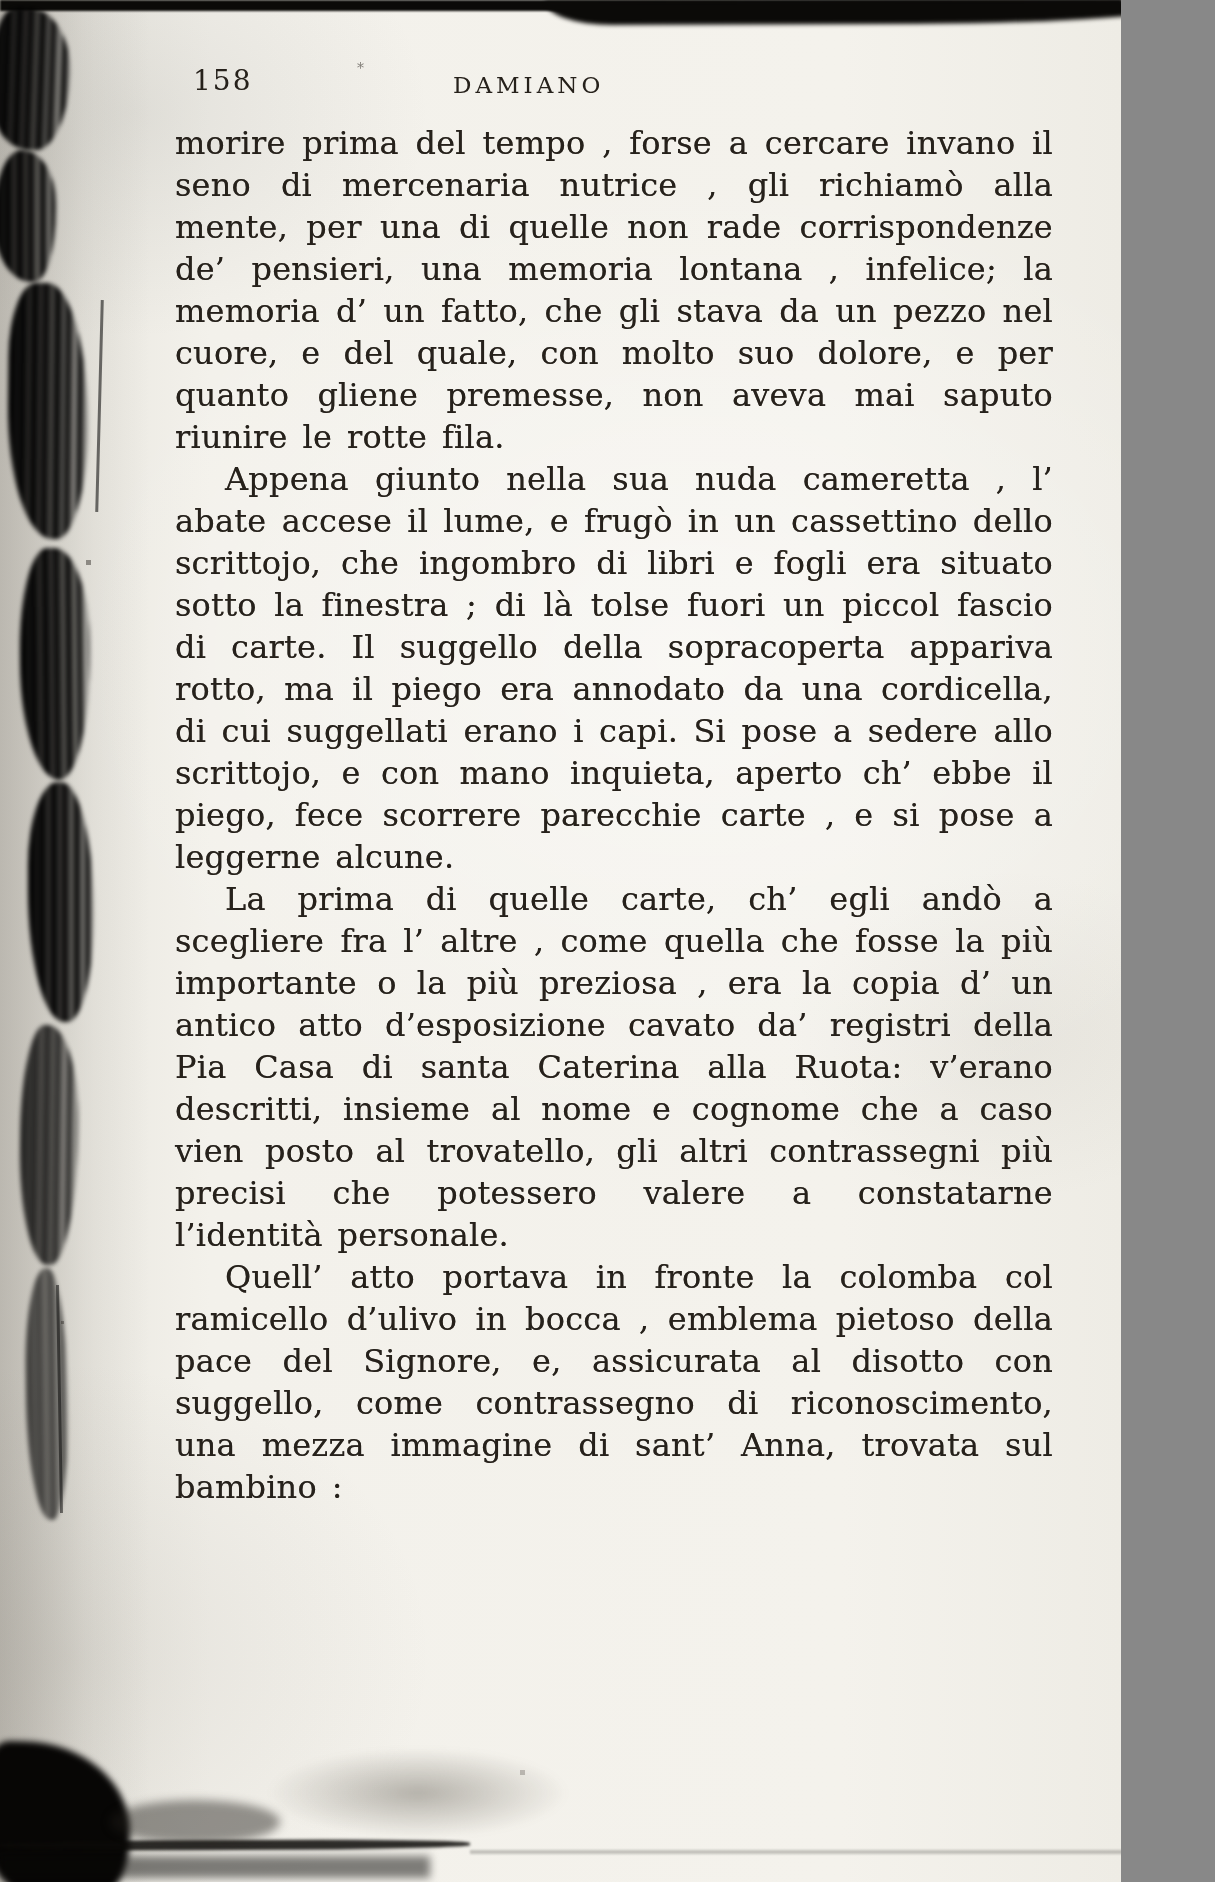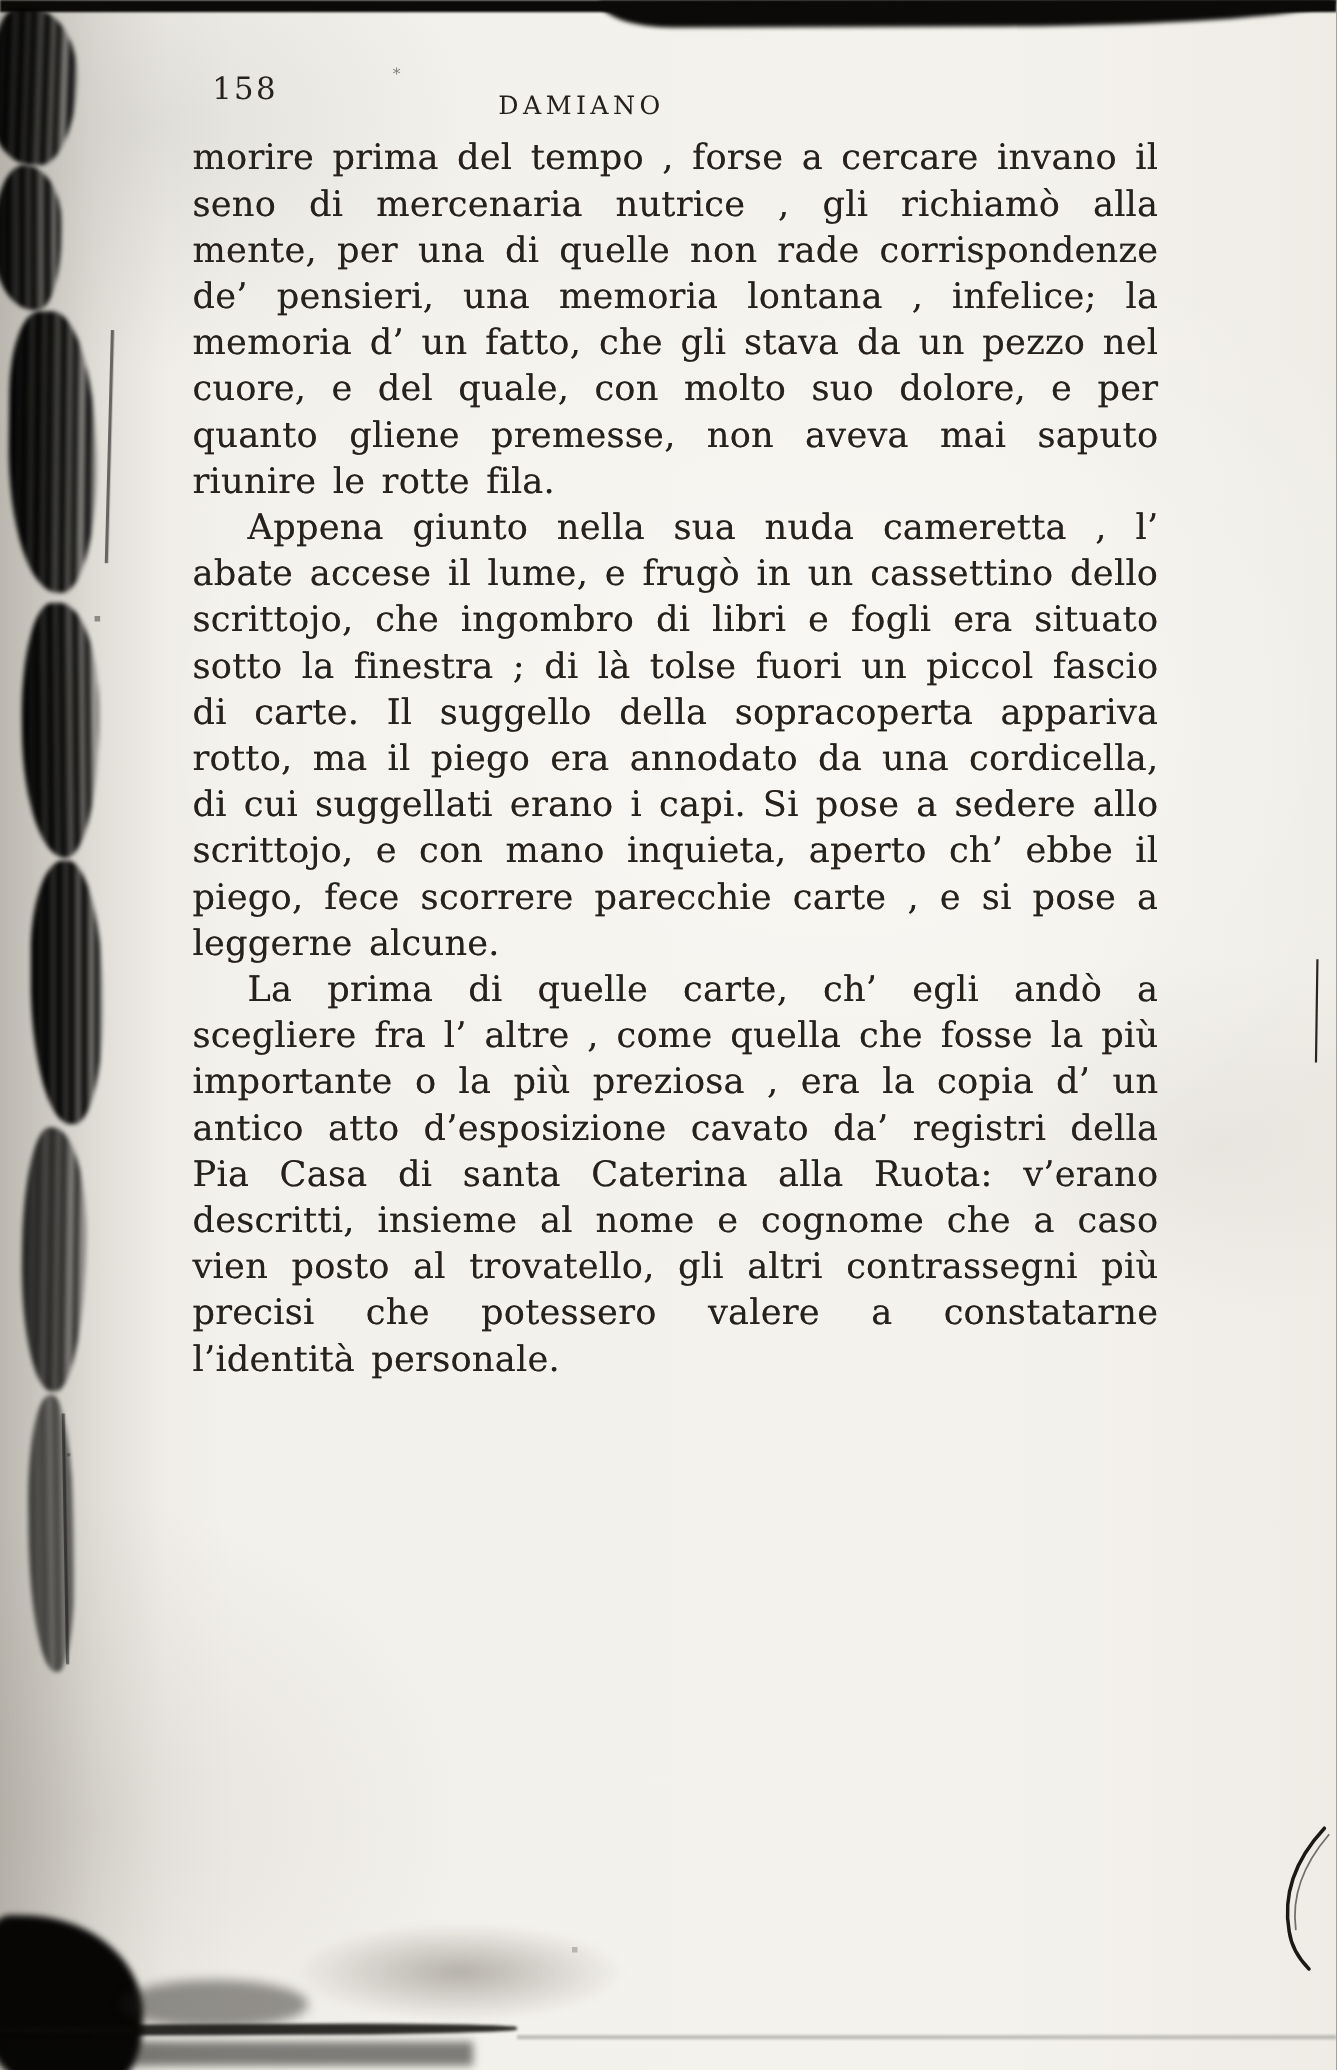--- a/index.html
+++ b/index.html
@@ -1,19 +1,19 @@
 <!DOCTYPE html>
 <html><head>
 <meta charset="utf-8">
 <style>
   html, body { margin: 0; padding: 0; background: #888; }
 
   .scan {
     position: relative;
-    width: 1215px;
+    width: 1121px;
     height: 1882px;
     overflow: hidden;
     font-family: "DejaVu Serif", serif;
     color: #26211b;
     background:
       radial-gradient(900px 700px at 62% 35%, rgba(255,255,255,.45), rgba(255,255,255,0) 70%),
       radial-gradient(420px 320px at 12% 6%, rgba(140,140,135,.16), transparent 70%),
       radial-gradient(520px 420px at 6% 88%, rgba(130,125,115,.14), transparent 70%),
       radial-gradient(300px 220px at 90% 55%, rgba(150,145,135,.10), transparent 75%),
       linear-gradient(90deg, #dcd9d1 0px, #ebe9e2 95px, #f3f1eb 210px, #f4f2ec 75%, #eeece5 100%);
@@ -70,21 +70,21 @@
       62px 1322px 0 1px rgba(40,35,30,.4),
       1002px 642px 0 0 rgba(60,55,45,.22),
       522px 1772px 0 2px rgba(60,55,45,.28); }
 
   
   .text-block { position: absolute; left: 175px; top: 64px; width: 878px; }
 
   .page-header { position: relative; height: 50px; }
   .page-number { position: absolute; left: 18px; top: 0; font-size: 28px; letter-spacing: 2px; }
   .header-mark { position: absolute; left: 182px; top: -4px; font-size: 14px; opacity: .55; }
-  .running-title { position: absolute; left: 278px; top: 20px; font-size: 23px; letter-spacing: 4px; }
+  .running-title { position: absolute; left: 278px; top: 8px; font-size: 23px; letter-spacing: 4px; }
 
   .body-copy { margin-top: 8px; font-size: 32px; line-height: 42px; text-align: justify;
                word-spacing: .14em; letter-spacing: .2px;
                text-shadow: 0 0 .4px rgba(38,33,27,.6); }
   .body-copy p { margin: 0; text-indent: 50px; }
   .body-copy p.continuation { text-indent: 0; }
 </style>
 </head>
 <body>
 
@@ -120,16 +120,17 @@
     <header class="page-header">
       <span class="page-number">158</span>
       <span class="header-mark">*</span>
       <span class="running-title">DAMIANO</span>
     </header>
 
     <div class="body-copy">
       <p class="continuation">morire prima del tempo , forse a cercare invano il seno di mercenaria nutrice , gli richiamò alla mente, per una di quelle non rade corrispondenze de’ pensieri, una memoria lontana , infelice; la memoria d’ un fatto, che gli stava da un pezzo nel cuore, e del quale, con molto suo dolore, e per quanto gliene premesse, non aveva mai saputo riunire le rotte fila.</p>
       <p>Appena giunto nella sua nuda cameretta , l’ abate accese il lume, e frugò in un cassettino dello scrittojo, che ingombro di libri e fogli era situato sotto la finestra ; di là tolse fuori un piccol fascio di carte. Il suggello della sopracoperta appariva rotto, ma il piego era annodato da una cordicella, di cui suggellati erano i capi. Si pose a sedere allo scrittojo, e con mano inquieta, aperto ch’ ebbe il piego, fece scorrere parecchie carte , e si pose a leggerne alcune.</p>
       <p>La prima di quelle carte, ch’ egli andò a scegliere fra l’ altre , come quella che fosse la più importante o la più preziosa , era la copia d’ un antico atto d’esposizione cavato da’ registri della Pia Casa di santa Caterina alla Ruota: v’erano descritti, insieme al nome e cognome che a caso vien posto al trovatello, gli altri contrassegni più precisi che potessero valere a constatarne l’identità personale.</p>
+      <p>Quell’ atto portava in fronte la colomba col ramicello d’ulivo in bocca , emblema pietoso della pace del Signore, e, assicurata al disotto con suggello, come contrassegno di riconoscimento, una mezza immagine di sant’ Anna, trovata sul bambino :</p>
     </div>
   </div>
 
 </div>
 
 </body></html>

